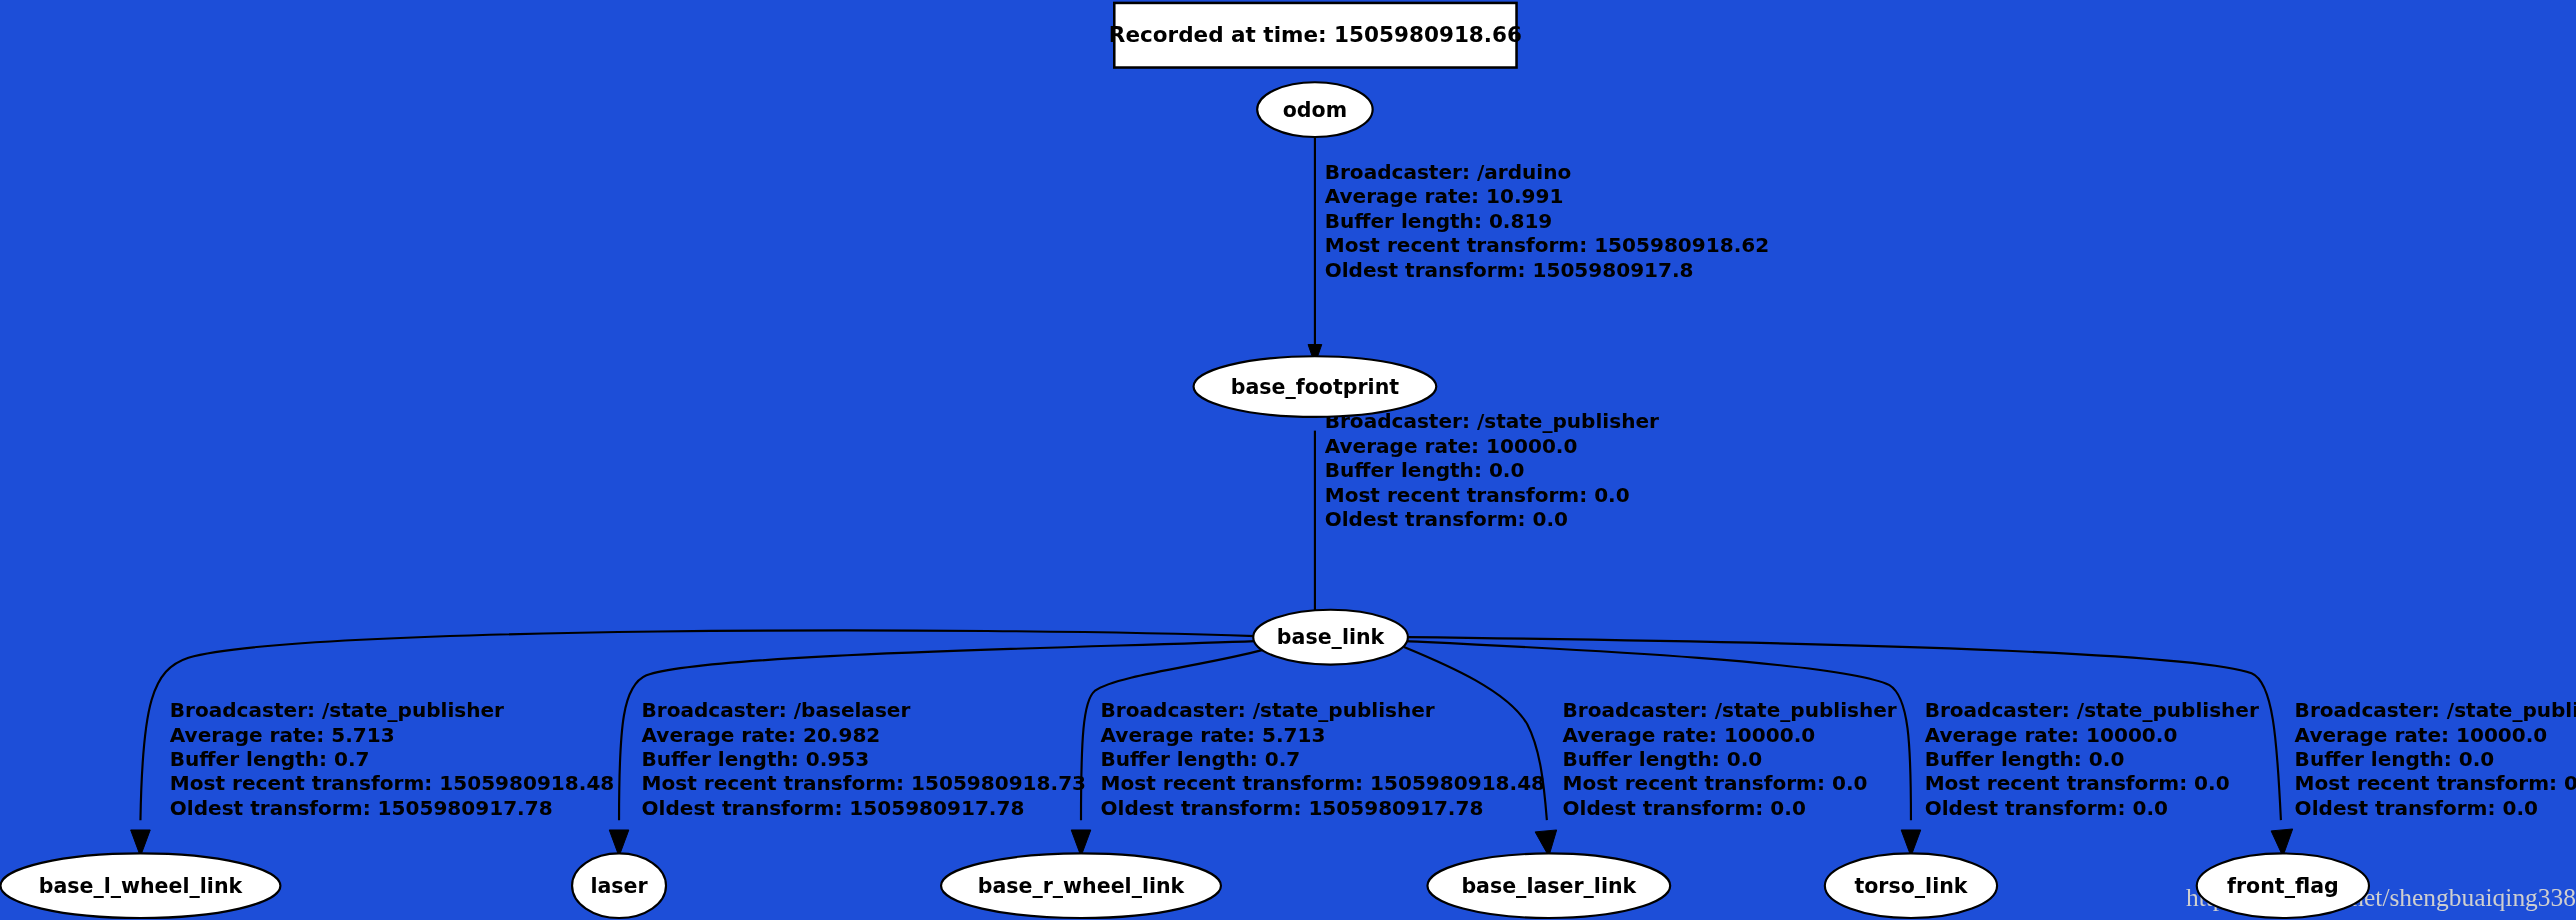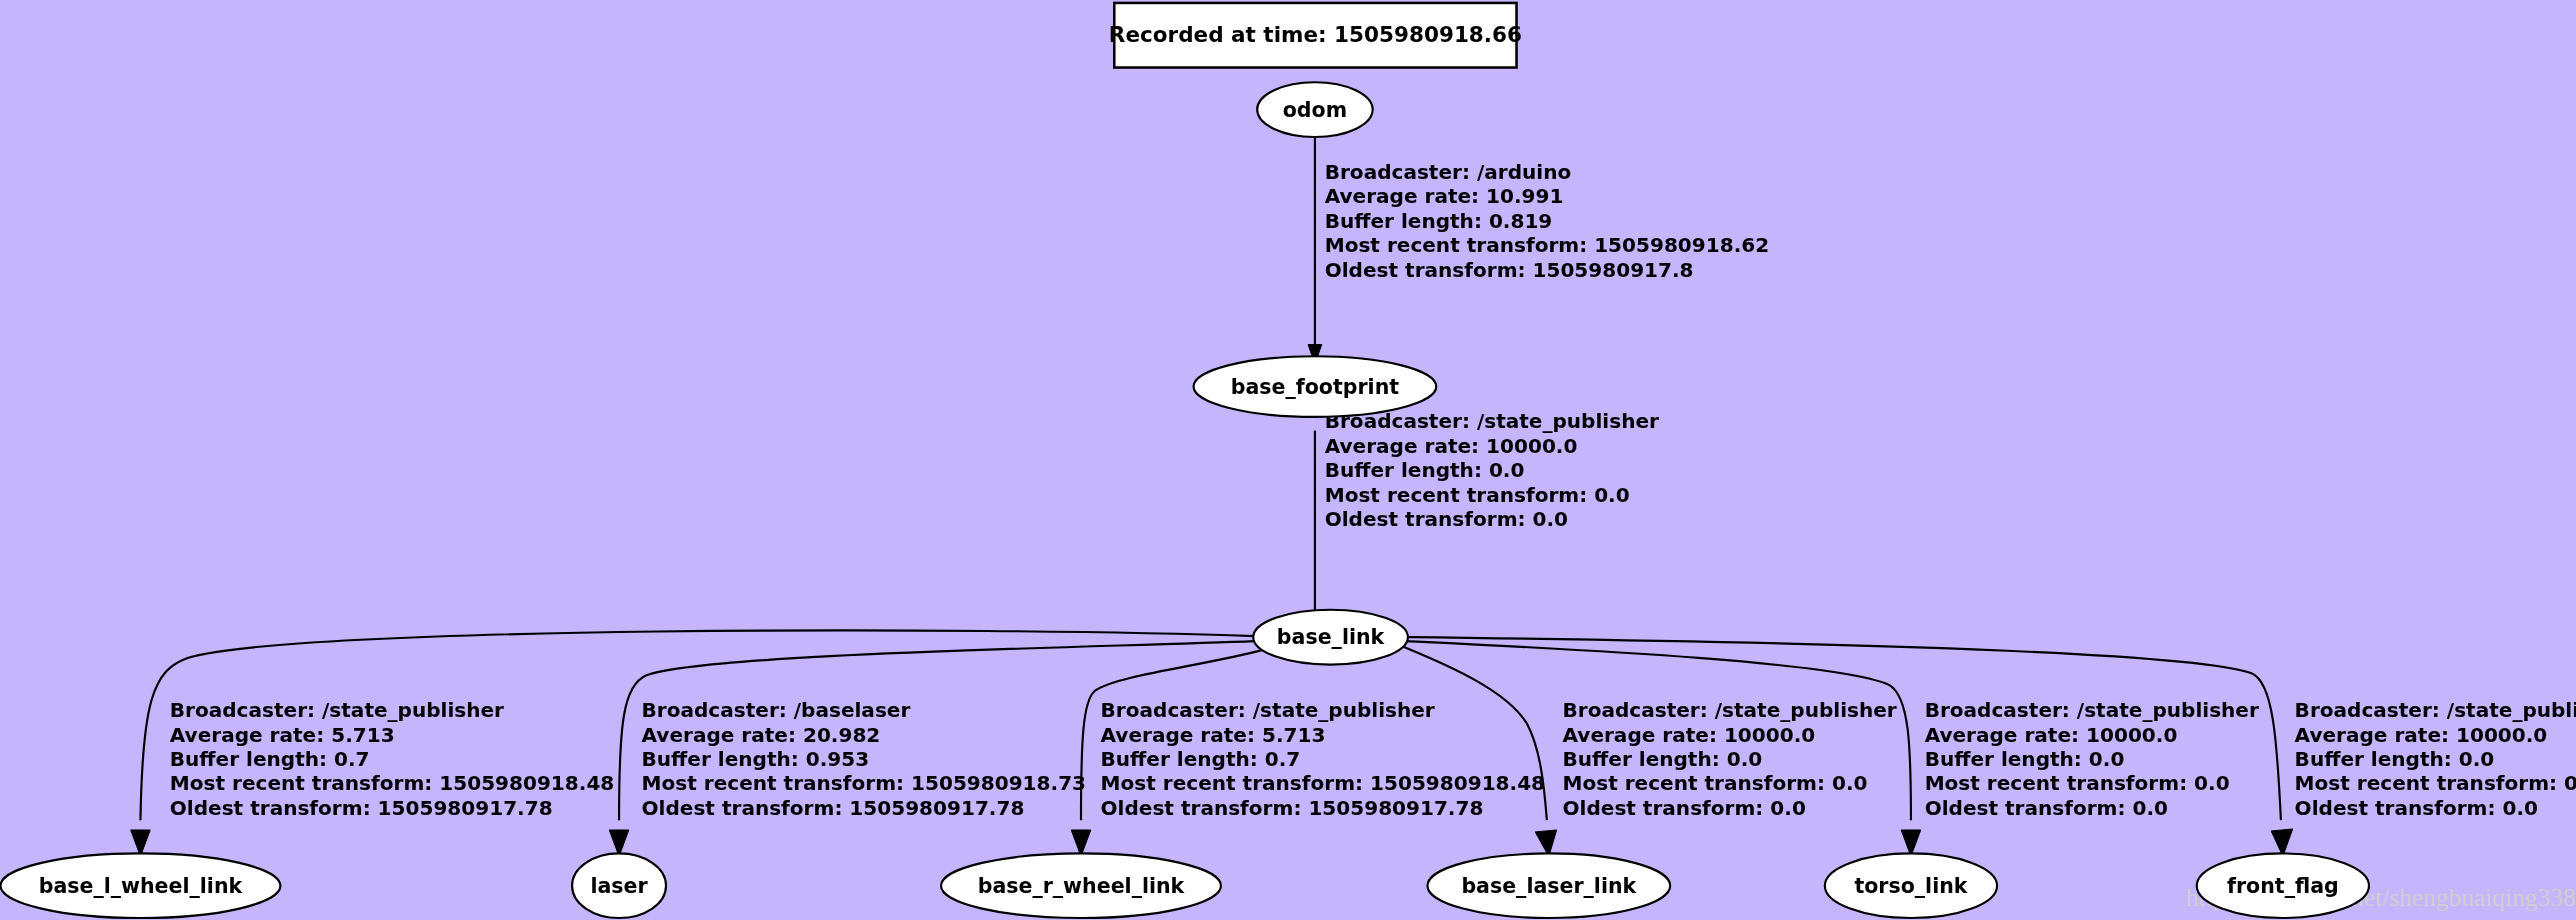--- a/index.html
+++ b/index.html
@@ -4,21 +4,21 @@
 <style>
   html, body {
     margin: 0;
     padding: 0;
     background: #ffffff;
   }
   #page {
     position: relative;
     width: 2576px;
     height: 920px;
-    background: #c4b5fd;
+    background: #1d4ed8;
     overflow: hidden;
     font-family: "DejaVu Sans", sans-serif;
   }
   svg.graph {
     position: absolute;
     left: 0;
     top: 0;
     width: 2576px;
     height: 920px;
   }

